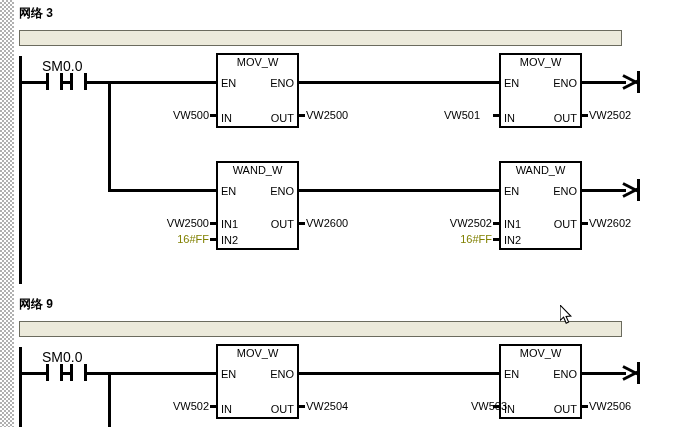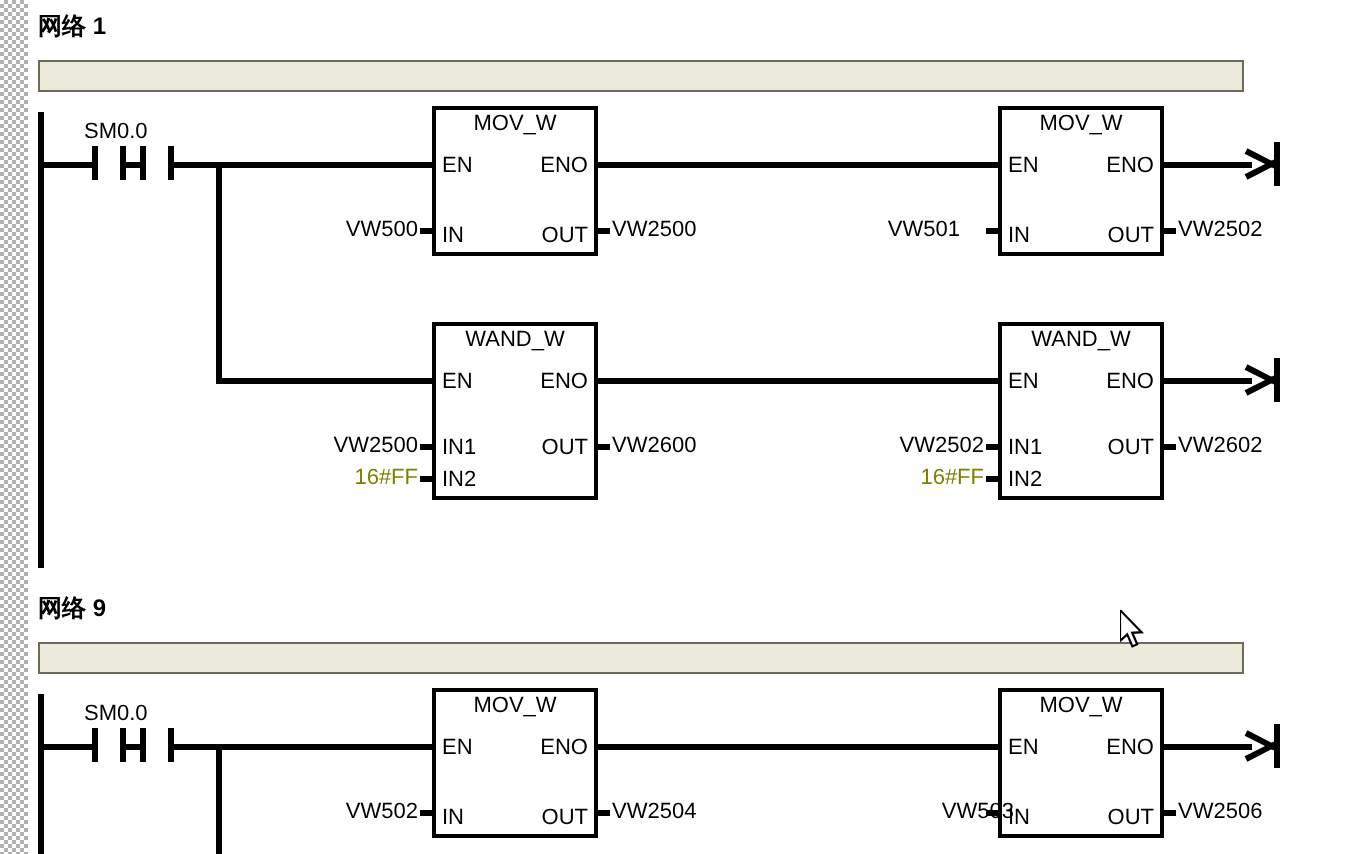--- a/index.html
+++ b/index.html
@@ -80,21 +80,21 @@
     position: absolute;
     width: 3px;
     height: 17px;
     background: #000000;
     top: 0;
   }
   .contact .bar.left  { left: 0; }
   .contact .bar.right { left: 14px; }
   .contact-label {
     position: absolute;
-    font-size: 11px;
+    font-size: 14px;
     color: #000000;
     white-space: nowrap;
     line-height: 12px;
   }
 
   
   .fb {
     position: absolute;
     border: 2px solid #000000;
     background: #ffffff;
@@ -179,21 +179,21 @@
     height: 20px;
   }
 </style>
 </head>
 <body>
 
 <div id="screen">
 
   <div class="gutter"></div>
 
-  <div class="net-title" style="left:19px; top:6px;">网络 1</div>
+  <div class="net-title" style="left:19px; top:6px;">网络 3</div>
 
   <div class="banner" style="left:19px; top:30px; width:603px; height:16px;"></div>
 
   <div class="rail" style="left:19px; top:56px; height:228px;"></div>
 
   <div class="hwire" style="left:19px; top:81px; width:27px;"></div>
 
   <div class="contact-label" style="left:42px; top:60px;">SM0.0</div>
   <div class="contact" style="left:46px; top:73px; width:17px; height:17px;">
     <div class="bar left"></div>

